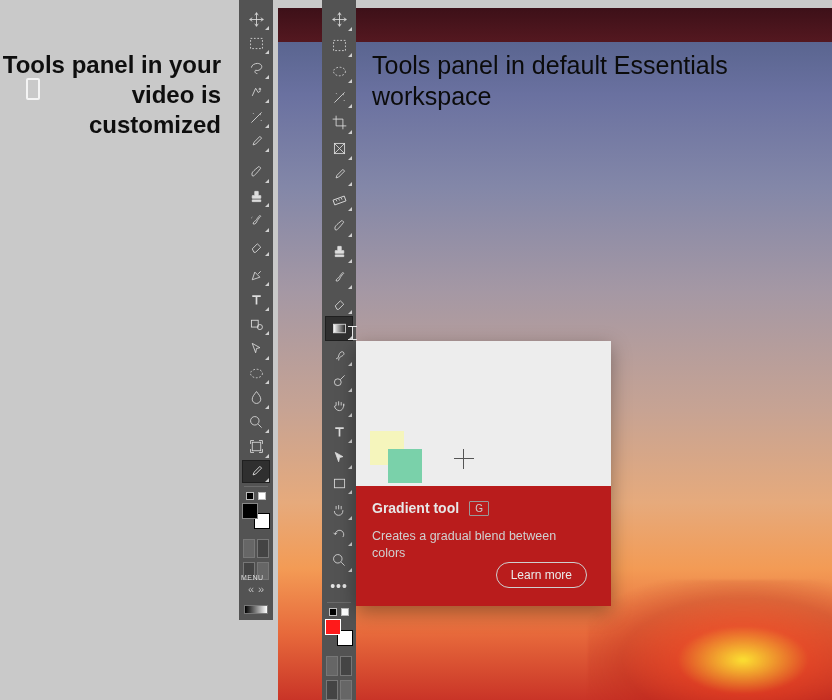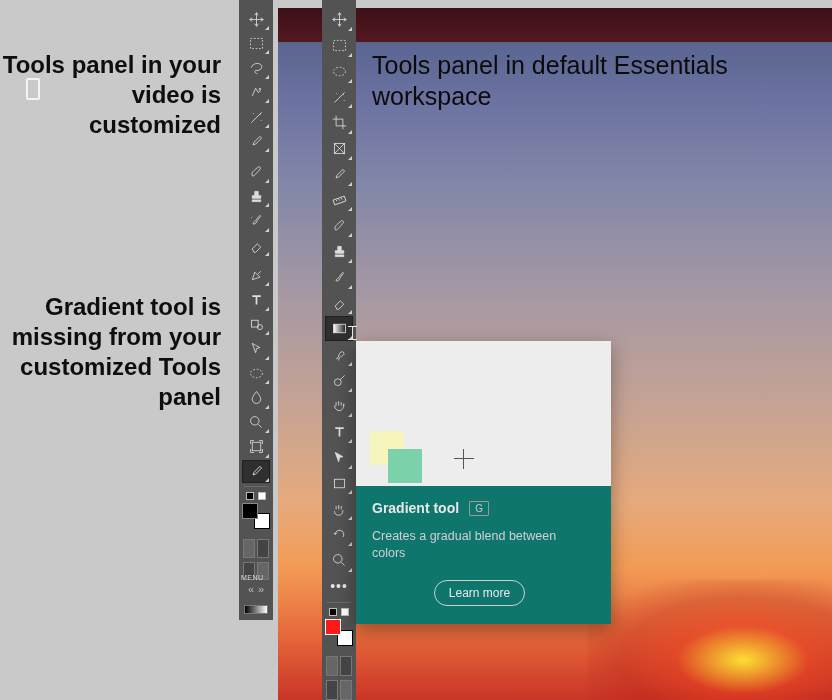--- a/index.html
+++ b/index.html
@@ -185,35 +185,34 @@
     left: 98px; top: 108px;
     width: 20px; height: 20px;
     color: #555;
   }
   .tp-cursor::before, .tp-cursor::after {
     content: ""; position: absolute; background: #555;
   }
   .tp-cursor::before { left: 9px; top: 0; width: 1px; height: 20px; }
   .tp-cursor::after  { left: 0; top: 9px; width: 20px; height: 1px; }
   .tooltip-body {
-    background: #0f766e;
+    background: #b91c1c;
     color: #e7e7e7;
     padding: 14px 24px 18px 16px;
     font-size: 13px;
   }
   .tt-title-row { display: flex; align-items: center; gap: 10px; margin-bottom: 12px;}
   .tt-title { font-weight: 600; font-size: 14px; }
   .tt-key {
     border: 1px solid #999; font-size: 10px; padding: 1px 5px;
     color: #ccc; border-radius: 1px;
   }
   .tt-desc { font-size: 12.5px; color: #d0d0d0; line-height: 1.35; max-width: 200px;}
   .tt-learn {
-    margin-top: 18px;
-    display: flex; justify-content: center;
+    display: flex; justify-content: flex-end;
   }
   .tt-learn button {
     background: transparent;
     border: 1px solid #cfcfcf;
     color: #e9e9e9;
     padding: 5px 14px;
     border-radius: 14px;
     font-size: 12px;
     cursor: pointer;
   }
@@ -248,21 +247,20 @@
 <div class="canvas">
   <div class="topbar"></div>
   <div class="sky">
     <div class="sun-glow"></div>
   </div>
 </div>
 
 <div class="left-text-area">
   <div class="one-char-box"></div>
   <div class="annotation" style="top:50px">Tools panel in your video is customized</div>
-  <div class="annotation" style="top:292px">Gradient tool is missing from your customized Tools panel</div>
 </div>
 
 <div class="sky-label">Tools panel in default Essentials workspace</div>
 
 <div class="toolbar left-tb">
   <div class="tool">
       <svg viewBox="0 0 20 20" stroke="#ddd" fill="none">
         <path d="M10 2v16M2 10h16M10 2l-2 3M10 2l2 3M10 18l-2-3M10 18l2-3M2 10l3-2M2 10l3 2M18 10l-3-2M18 10l-3 2"></path>
       </svg>
       <span class="corner"></span>

